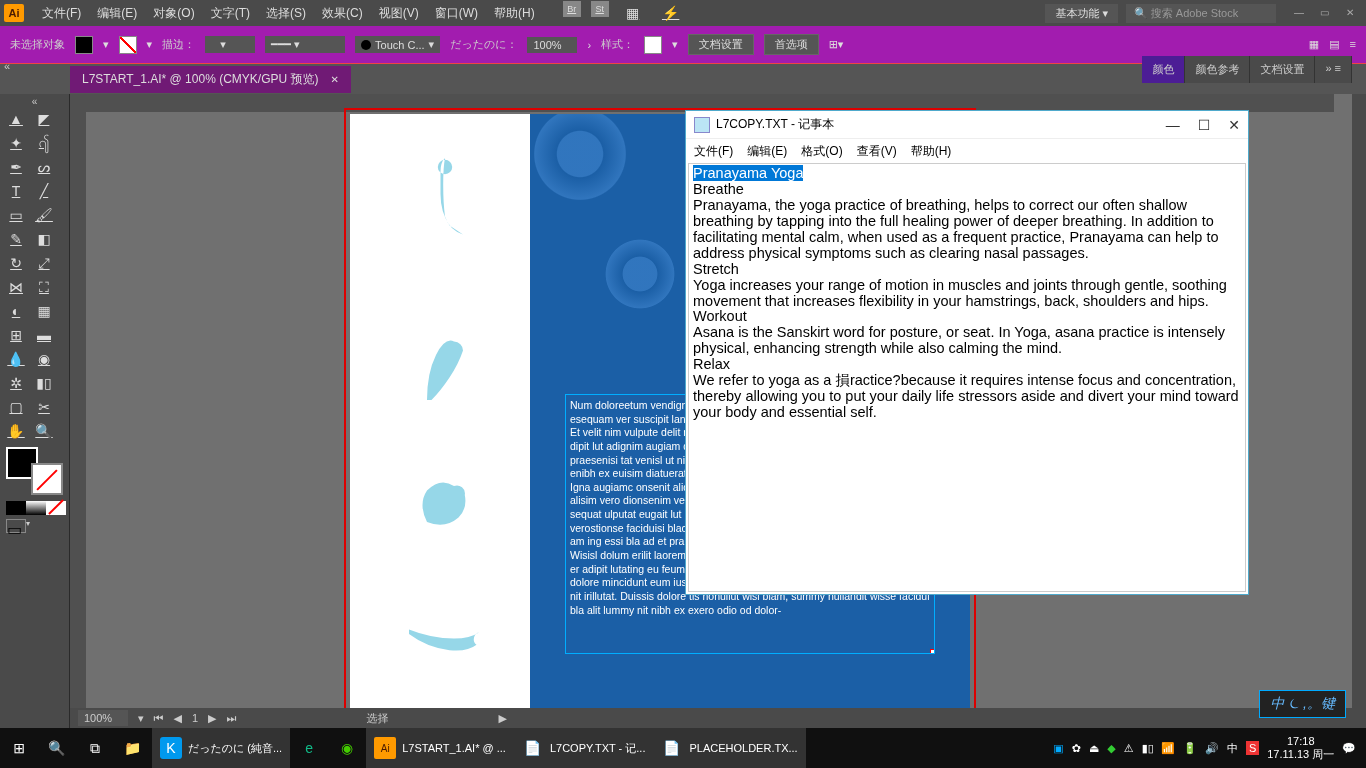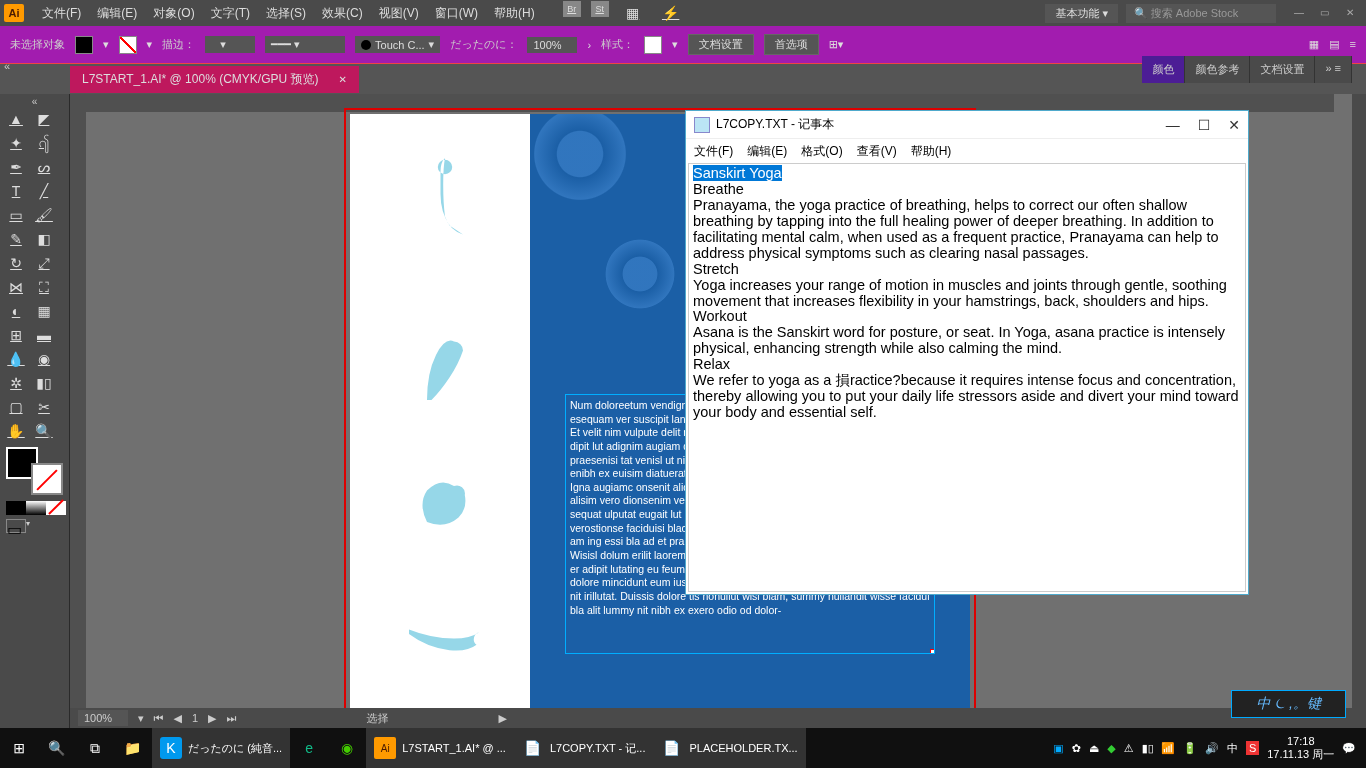--- a/index.html
+++ b/index.html
@@ -12,21 +12,21 @@
 .search-box { background: #555; padding: 2px 8px; font-size: 11px; color: #999; width: 150px; }
 .win-ctrl { display: flex; gap: 10px; margin-left: 10px; }
 .win-btn { width: 16px; height: 12px; color: #aaa; font-size: 10px; }
 .control-bar { height: 38px; background: #a21caf; display: flex; align-items: center; padding: 0 10px; color: #ddd; font-size: 11px; gap: 10px; border-bottom: 1px solid #ef4444; }
 .ctrl-label { color: #ccc; }
 .ctrl-swatch { width: 18px; height: 18px; background: #000; border: 1px solid #888; }
 .ctrl-swatch.none { background: linear-gradient(45deg, transparent 45%, red 45%, red 55%, transparent 55%), #fff; }
 .ctrl-dd { background: #555; padding: 2px 6px; min-width: 50px; }
 .ctrl-btn { background: #555; padding: 2px 10px; border: 1px solid #666; }
 .tab-bar { height: 30px; background: #555; display: flex; align-items: center; padding-left: 70px; }
-.doc-tab { background: #be185d; color: #ddd; padding: 5px 12px; font-size: 12px; display: flex; align-items: center; gap: 20px; }
+.doc-tab { background: #701a75; color: #ddd; padding: 5px 12px; font-size: 12px; display: flex; align-items: center; gap: 12px; }
 .tab-close { font-size: 10px; }
 .main-area { display: flex; height: 634px; }
 .toolbox { width: 70px; background: #4a4a4a; display: flex; flex-wrap: wrap; align-content: flex-start; padding: 2px; border-right: 1px solid #2a2a2a; }
 .tool { width: 28px; height: 24px; display: flex; align-items: center; justify-content: center; color: #ddd; font-size: 14px; cursor: pointer; text-decoration: underline; }
 .fill-stroke { width: 60px; height: 48px; position: relative; margin: 4px; }
 .fs-fill { position: absolute; width: 32px; height: 32px; background: #000; border: 2px solid #fff; top: 0; left: 0; }
 .fs-stroke { position: absolute; width: 32px; height: 32px; background: #fff; border: 2px solid #888; bottom: 0; right: 0; }
 .fs-stroke::after { content: ''; position: absolute; width: 100%; height: 2px; background: red; transform: rotate(-45deg); top: 14px; }
 .color-row { display: flex; width: 60px; margin: 2px 4px; }
 .color-cell { width: 20px; height: 14px; }
@@ -53,21 +53,21 @@
 .np-menu { height: 24px; display: flex; align-items: center; padding: 0 8px; font-size: 12px; gap: 14px; }
 .np-content { flex: 1; padding: 2px 4px; font-family: 'SimSun', monospace; font-size: 14.5px; line-height: 1.1; overflow: auto; border: 1px solid #ccc; margin: 0 2px 2px 2px; }
 .np-highlight { background: #0078d7; color: #fff; }
 .status-bar { position: absolute; bottom: 40px; left: 70px; right: 14px; height: 20px; background: #4a4a4a; display: flex; align-items: center; color: #ccc; font-size: 11px; padding: 0 8px; gap: 10px; }
 .taskbar { position: absolute; bottom: 0; left: 0; right: 0; height: 40px; background: #101010; display: flex; align-items: center; }
 .tb-item { height: 40px; padding: 0 8px; display: flex; align-items: center; color: #fff; font-size: 11px; gap: 6px; }
 .tb-item.active { background: #333; }
 .tb-icon { width: 22px; height: 22px; display: flex; align-items: center; justify-content: center; font-size: 14px; }
 .tb-right { margin-left: auto; display: flex; align-items: center; gap: 8px; padding-right: 10px; color: #fff; font-size: 11px; }
 .tb-time { text-align: center; line-height: 1.2; }
-.ime-badge { position: absolute; right: 20px; bottom: 50px; background: #222; color: #6bf; padding: 4px 24px; font-size: 14px; border: 1px solid #0af; z-index: 200; font-style: italic; }
+.ime-badge { position: absolute; right: 20px; bottom: 50px; background: #222; color: #6bf; padding: 4px 10px; font-size: 14px; border: 1px solid #0af; z-index: 200; font-style: italic; }
 </style>
 </head>
 <body>
 
 <div class="app-bar">
   <div class="ai-logo">Ai</div>
   <div class="menu-item">文件(F)</div>
   <div class="menu-item">编辑(E)</div>
   <div class="menu-item">对象(O)</div>
   <div class="menu-item">文字(T)</div>
@@ -240,21 +240,21 @@
       <span>✕</span>
     </div>
   </div>
   <div class="np-menu">
     <span>文件(F)</span>
     <span>编辑(E)</span>
     <span>格式(O)</span>
     <span>查看(V)</span>
     <span>帮助(H)</span>
   </div>
-  <div class="np-content"><span class="np-highlight">Sanskirt Yoga</span><br><span style="white-space:pre-wrap">Breathe
+  <div class="np-content"><span class="np-highlight">Pranayama Yoga</span><br><span style="white-space:pre-wrap">Breathe
 Pranayama, the yoga practice of breathing, helps to correct our often shallow breathing by tapping into the full healing power of deeper breathing. In addition to facilitating mental calm, when used as a frequent practice, Pranayama can help to address physical symptoms such as clearing nasal passages.
 Stretch
 Yoga increases your range of motion in muscles and joints through gentle, soothing movement that increases flexibility in your hamstrings, back, shoulders and hips.
 Workout
 Asana is the Sanskirt word for posture, or seat. In Yoga, asana practice is intensely physical, enhancing strength while also calming the mind.
 Relax
 We refer to yoga as a 損ractice?because it requires intense focus and concentration, thereby allowing you to put your daily life stressors aside and divert your mind toward your body and essential self.</span></div>
 </div>
 
 <div class="ime-badge">中 ⏾ ,。键</div>

